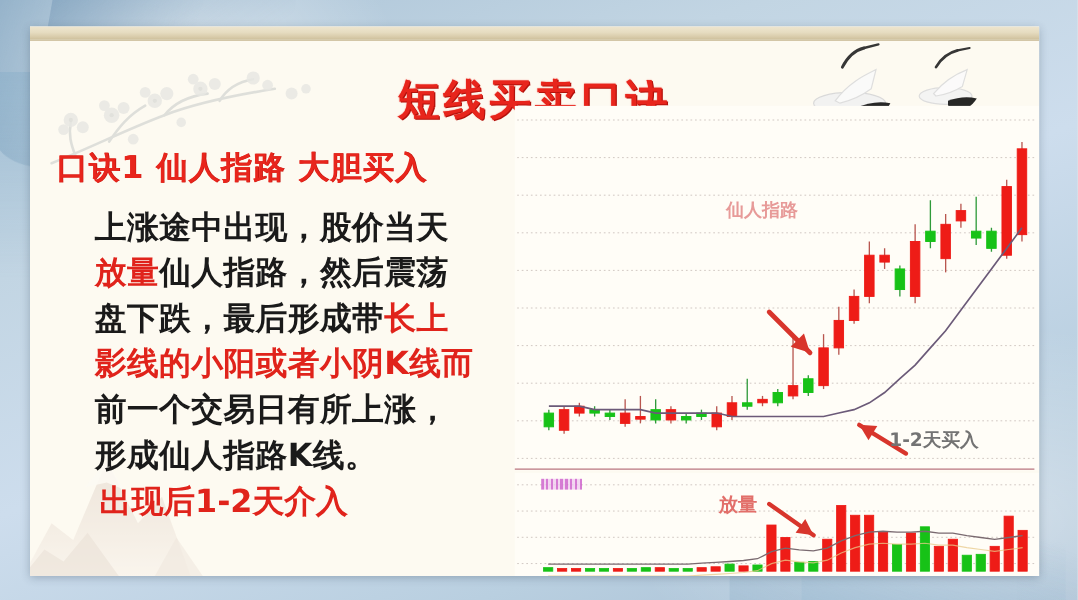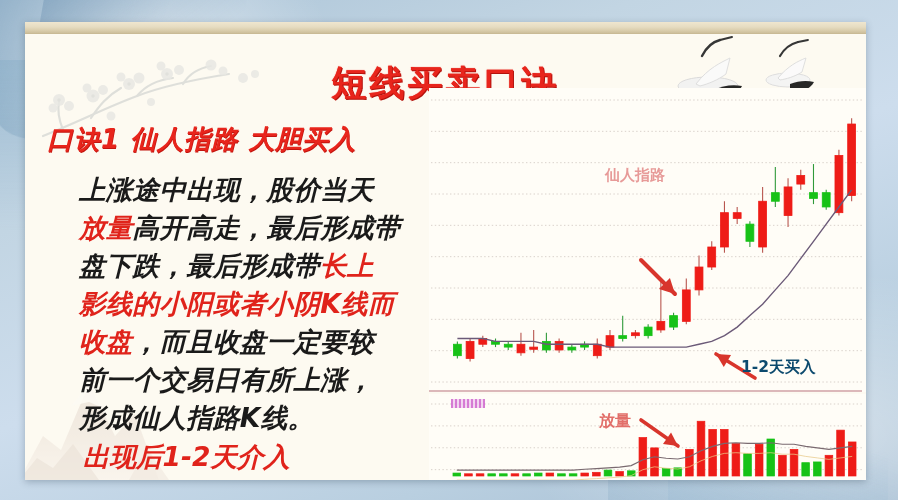--- a/index.html
+++ b/index.html
@@ -49,34 +49,34 @@
   .wm-crane{right:20px;top:6px;width:190px;height:92px;opacity:.95;}
   .wm-mtn{left:-6px;bottom:0;width:210px;height:140px;opacity:.42;}
 
   
   .title{position:absolute;left:0;top:38px;width:100%;text-align:center;
     font-family:"DejaVu Sans","Liberation Sans",sans-serif;
     font-size:35px;font-weight:bold;color:#e8251c;letter-spacing:3px;
     text-shadow:1px 1px 0 #b3120c, 0 0 1px #e8251c;}
 
   
-  .lesson{position:absolute;left:22px;top:100px;width:400px;font-style:italic;}
+  .lesson{position:absolute;left:22px;top:100px;width:400px;}
   .lesson-head{font-size:26px;font-weight:bold;color:#e8251c;letter-spacing:1px;
     white-space:nowrap;text-shadow:.5px .5px 0 #c1140e;}
   .body-text{margin-top:14px;font-size:26.5px;line-height:38px;color:#1a1a1a;
     letter-spacing:.3px;font-weight:bold;margin-left:32px;}
   .body-text .hl{color:#e0231b;}
   .tail-line{margin-top:1px;font-size:26.5px;line-height:38px;font-weight:bold;color:#e0231b;margin-left:36px;}
 
   
   .chart{position:absolute;left:400px;top:66px;width:441px;height:392px;overflow:hidden;}
   .chart svg{display:block;}
   .ann{position:absolute;font-weight:bold;white-space:nowrap;}
   .ann-xrzl{left:180px;top:78px;font-size:15px;color:#e79a98;text-align:center;}
-  .ann-buy{left:316px;top:269px;font-size:15.5px;color:#0c4a6e;}
+  .ann-buy{left:316px;top:269px;font-size:15.5px;color:#737373;}
   .ann-vol{left:174px;top:323px;font-size:16px;color:#e26f6a;}
   .vol-tag{position:absolute;left:26px;top:311px;width:34px;height:9px;
     background:repeating-linear-gradient(90deg,#c850c8 0 2px,#efc9ef 2px 4px);opacity:.75;}
 </style>
 </head>
 <body>
 
 <div id="stage">
 
   <div class="bg">
@@ -157,24 +157,23 @@
       <path d="M0 140 L18 118 L34 128 L54 104 L80 140 Z" fill="#cdbcae" opacity=".55"></path>
       <path d="M110 140 L128 108 L150 140 Z" fill="#ddcfc4" opacity=".6"></path>
     </svg>
 
     <div class="title">短线买卖口诀</div>
 
     <div class="lesson">
       <div class="lesson-head">口诀1  仙人指路  大胆买入</div>
       <div class="body-text">
         <div><span>上涨途中出现，股价当天</span></div>
-        <div><span class="hl">放量</span><span>高开高走，最后形成带</span></div>
+        <div><span class="hl">放量</span><span>仙人指路，然后震荡</span></div>
         <div><span>盘下跌，最后形成带</span><span class="hl">长上</span></div>
         <div><span class="hl">影线的小阳或者小阴K线而</span></div>
-        <div><span class="hl">收盘</span><span>，而且收盘一定要较</span></div>
         <div><span>前一个交易日有所上涨，</span></div>
         <div><span>形成仙人指路K线。</span></div>
       </div>
       <div class="tail-line">出现后1-2天介入</div>
     </div>
 
     <div class="chart">
       <svg id="chartsvg" width="441" height="392" viewBox="0 0 441 392">
           <rect x="4" y="0" width="437" height="304" fill="#fffdf7"></rect>
           <rect x="4" y="306" width="437" height="88" fill="#fffdf7"></rect>

